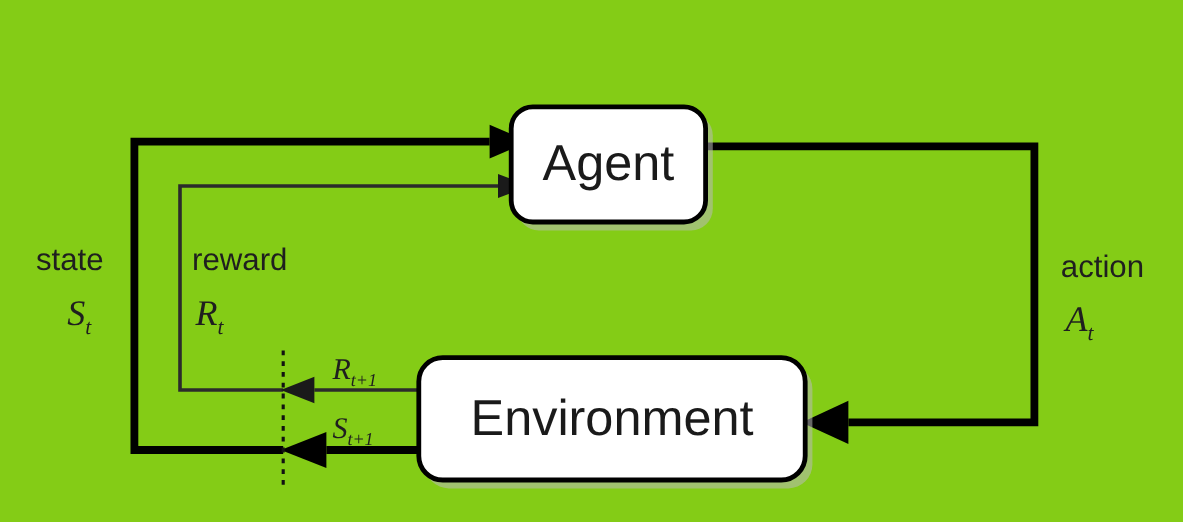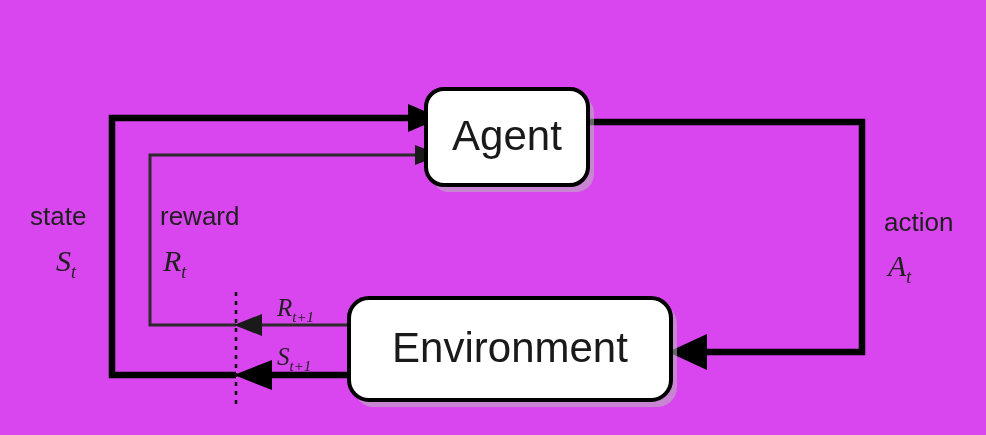--- a/index.html
+++ b/index.html
@@ -10,21 +10,21 @@
   body {
     width: 986px;
     height: 435px;
     font-family: "Liberation Sans", sans-serif;
     overflow: hidden;
   }
   #diagram-root {
     position: relative;
     width: 986px;
     height: 435px;
-    background: #d946ef;
+    background: #84cc16;
   }
   svg.diagram {
     display: block;
     width: 986px;
     height: 435px;
   }
   .node-box {
     fill: #ffffff;
     stroke: #000000;
     stroke-width: 4;

